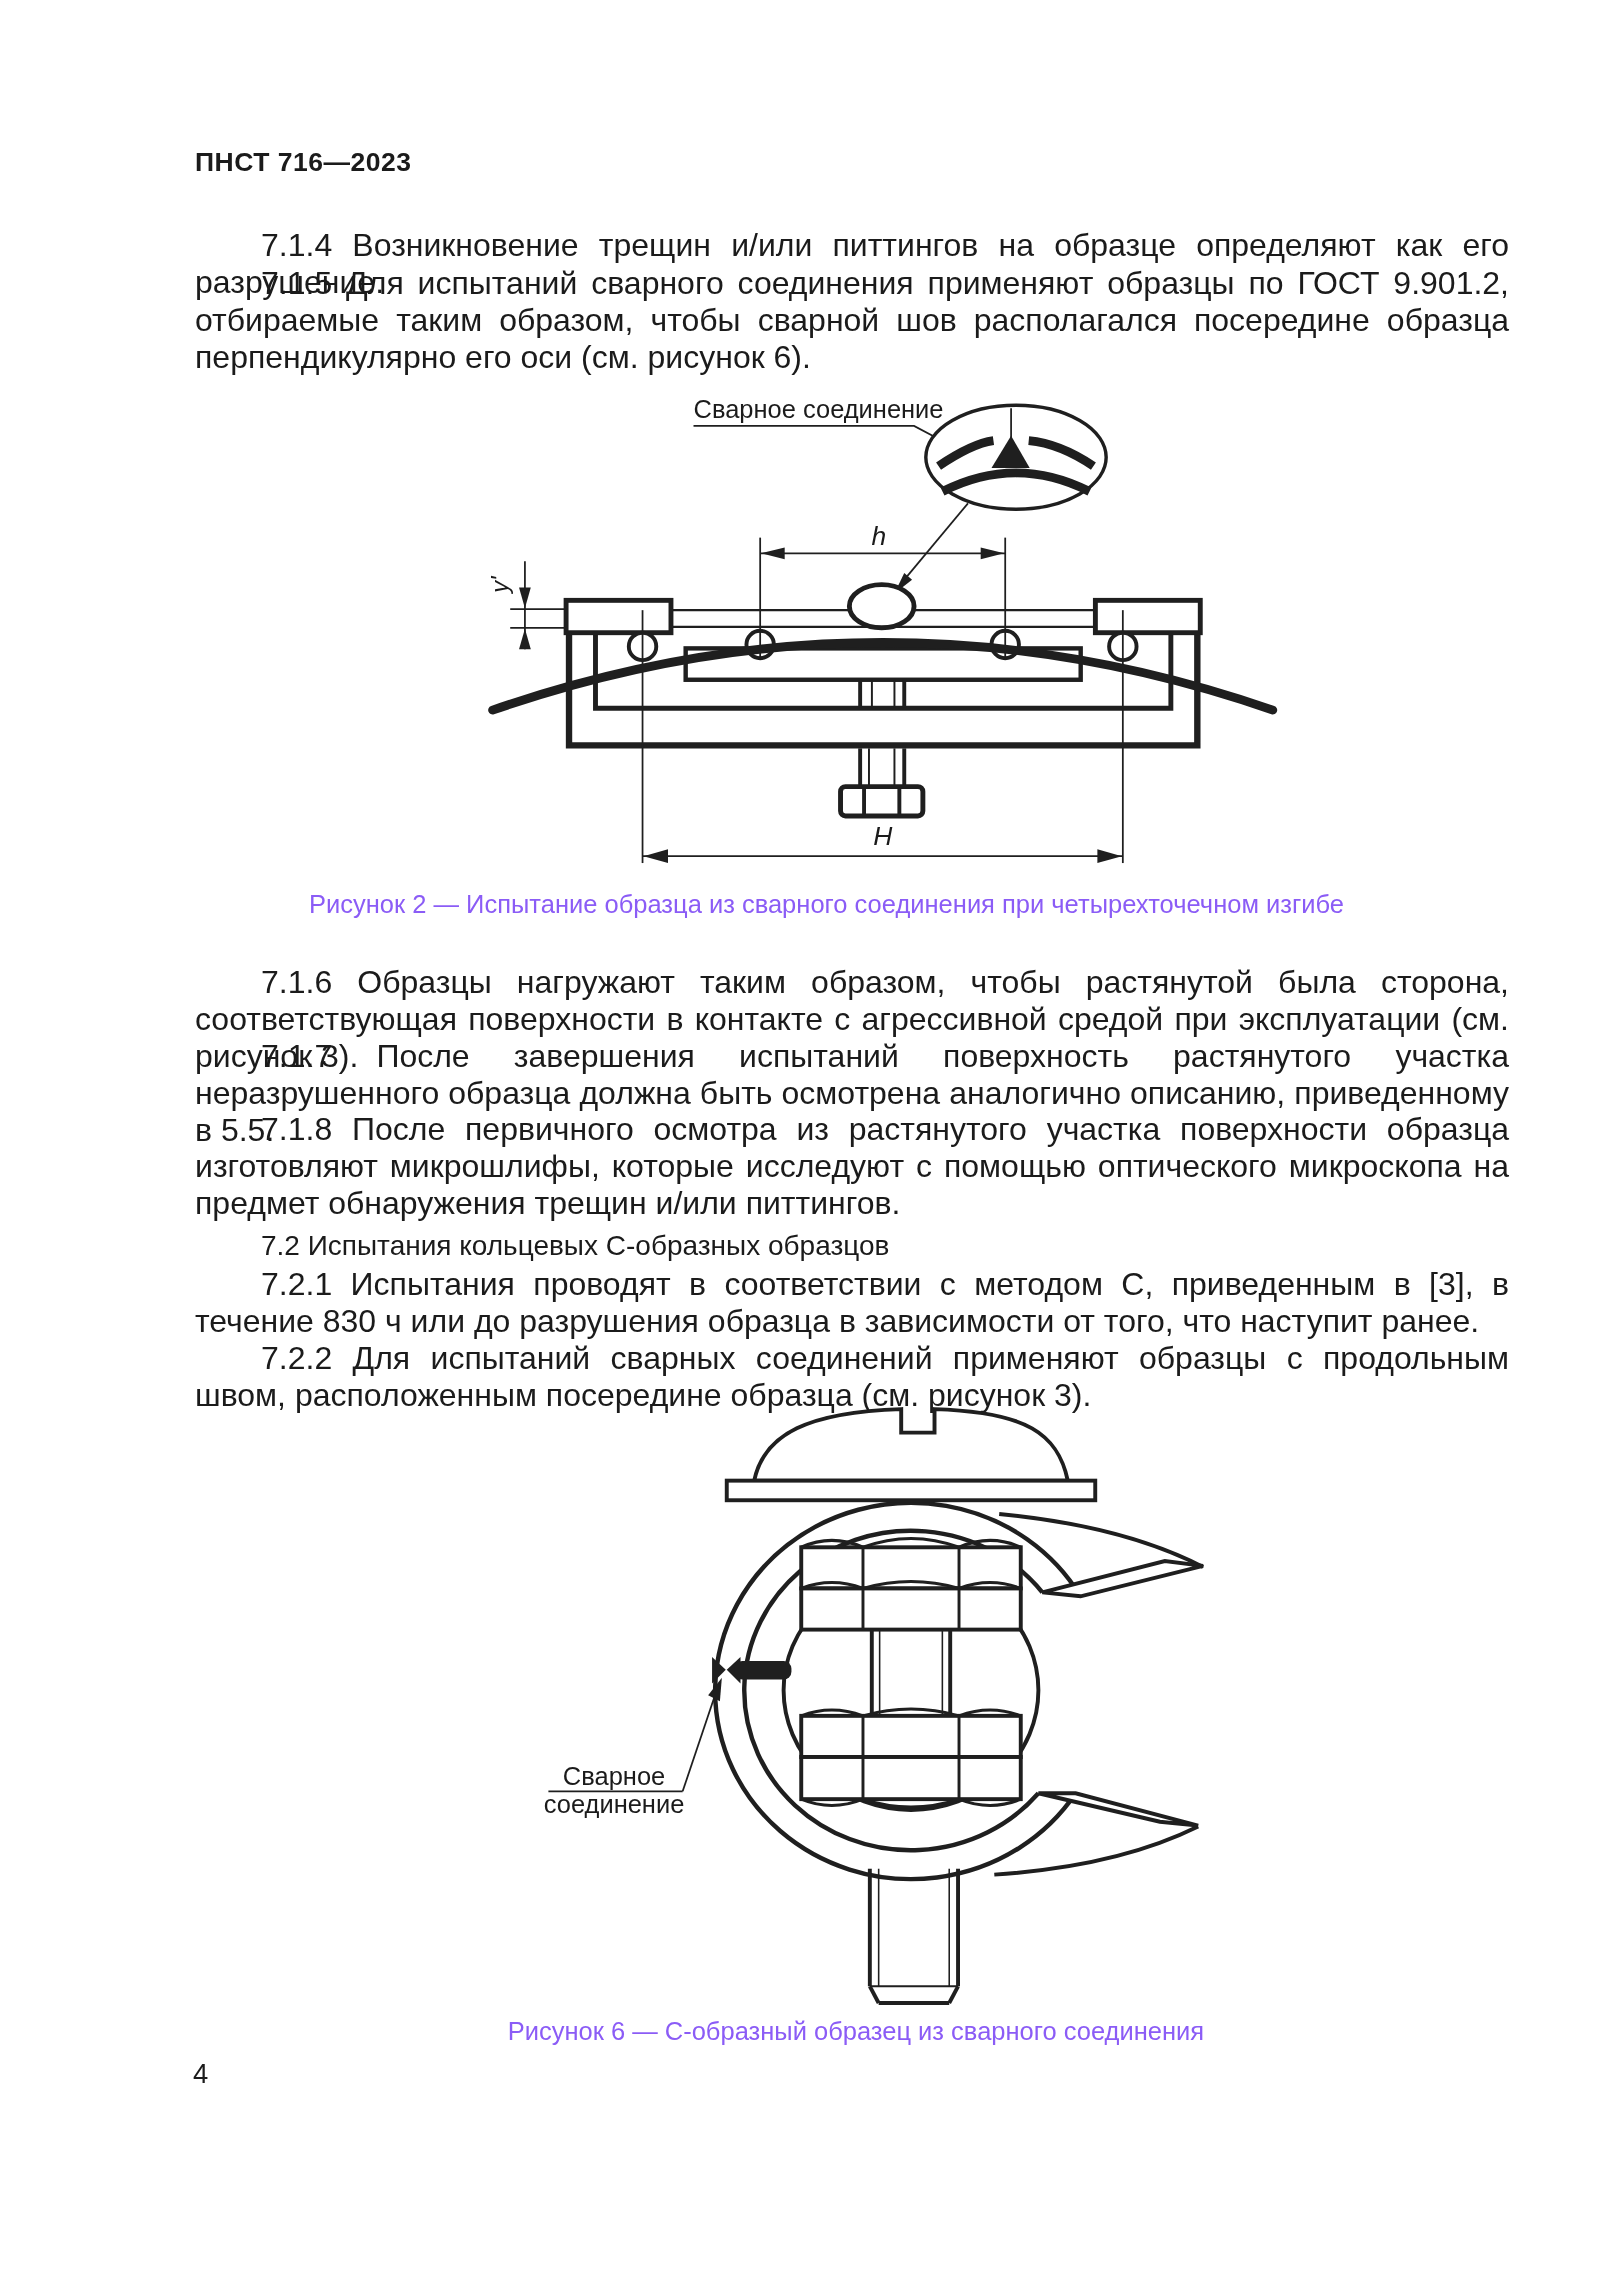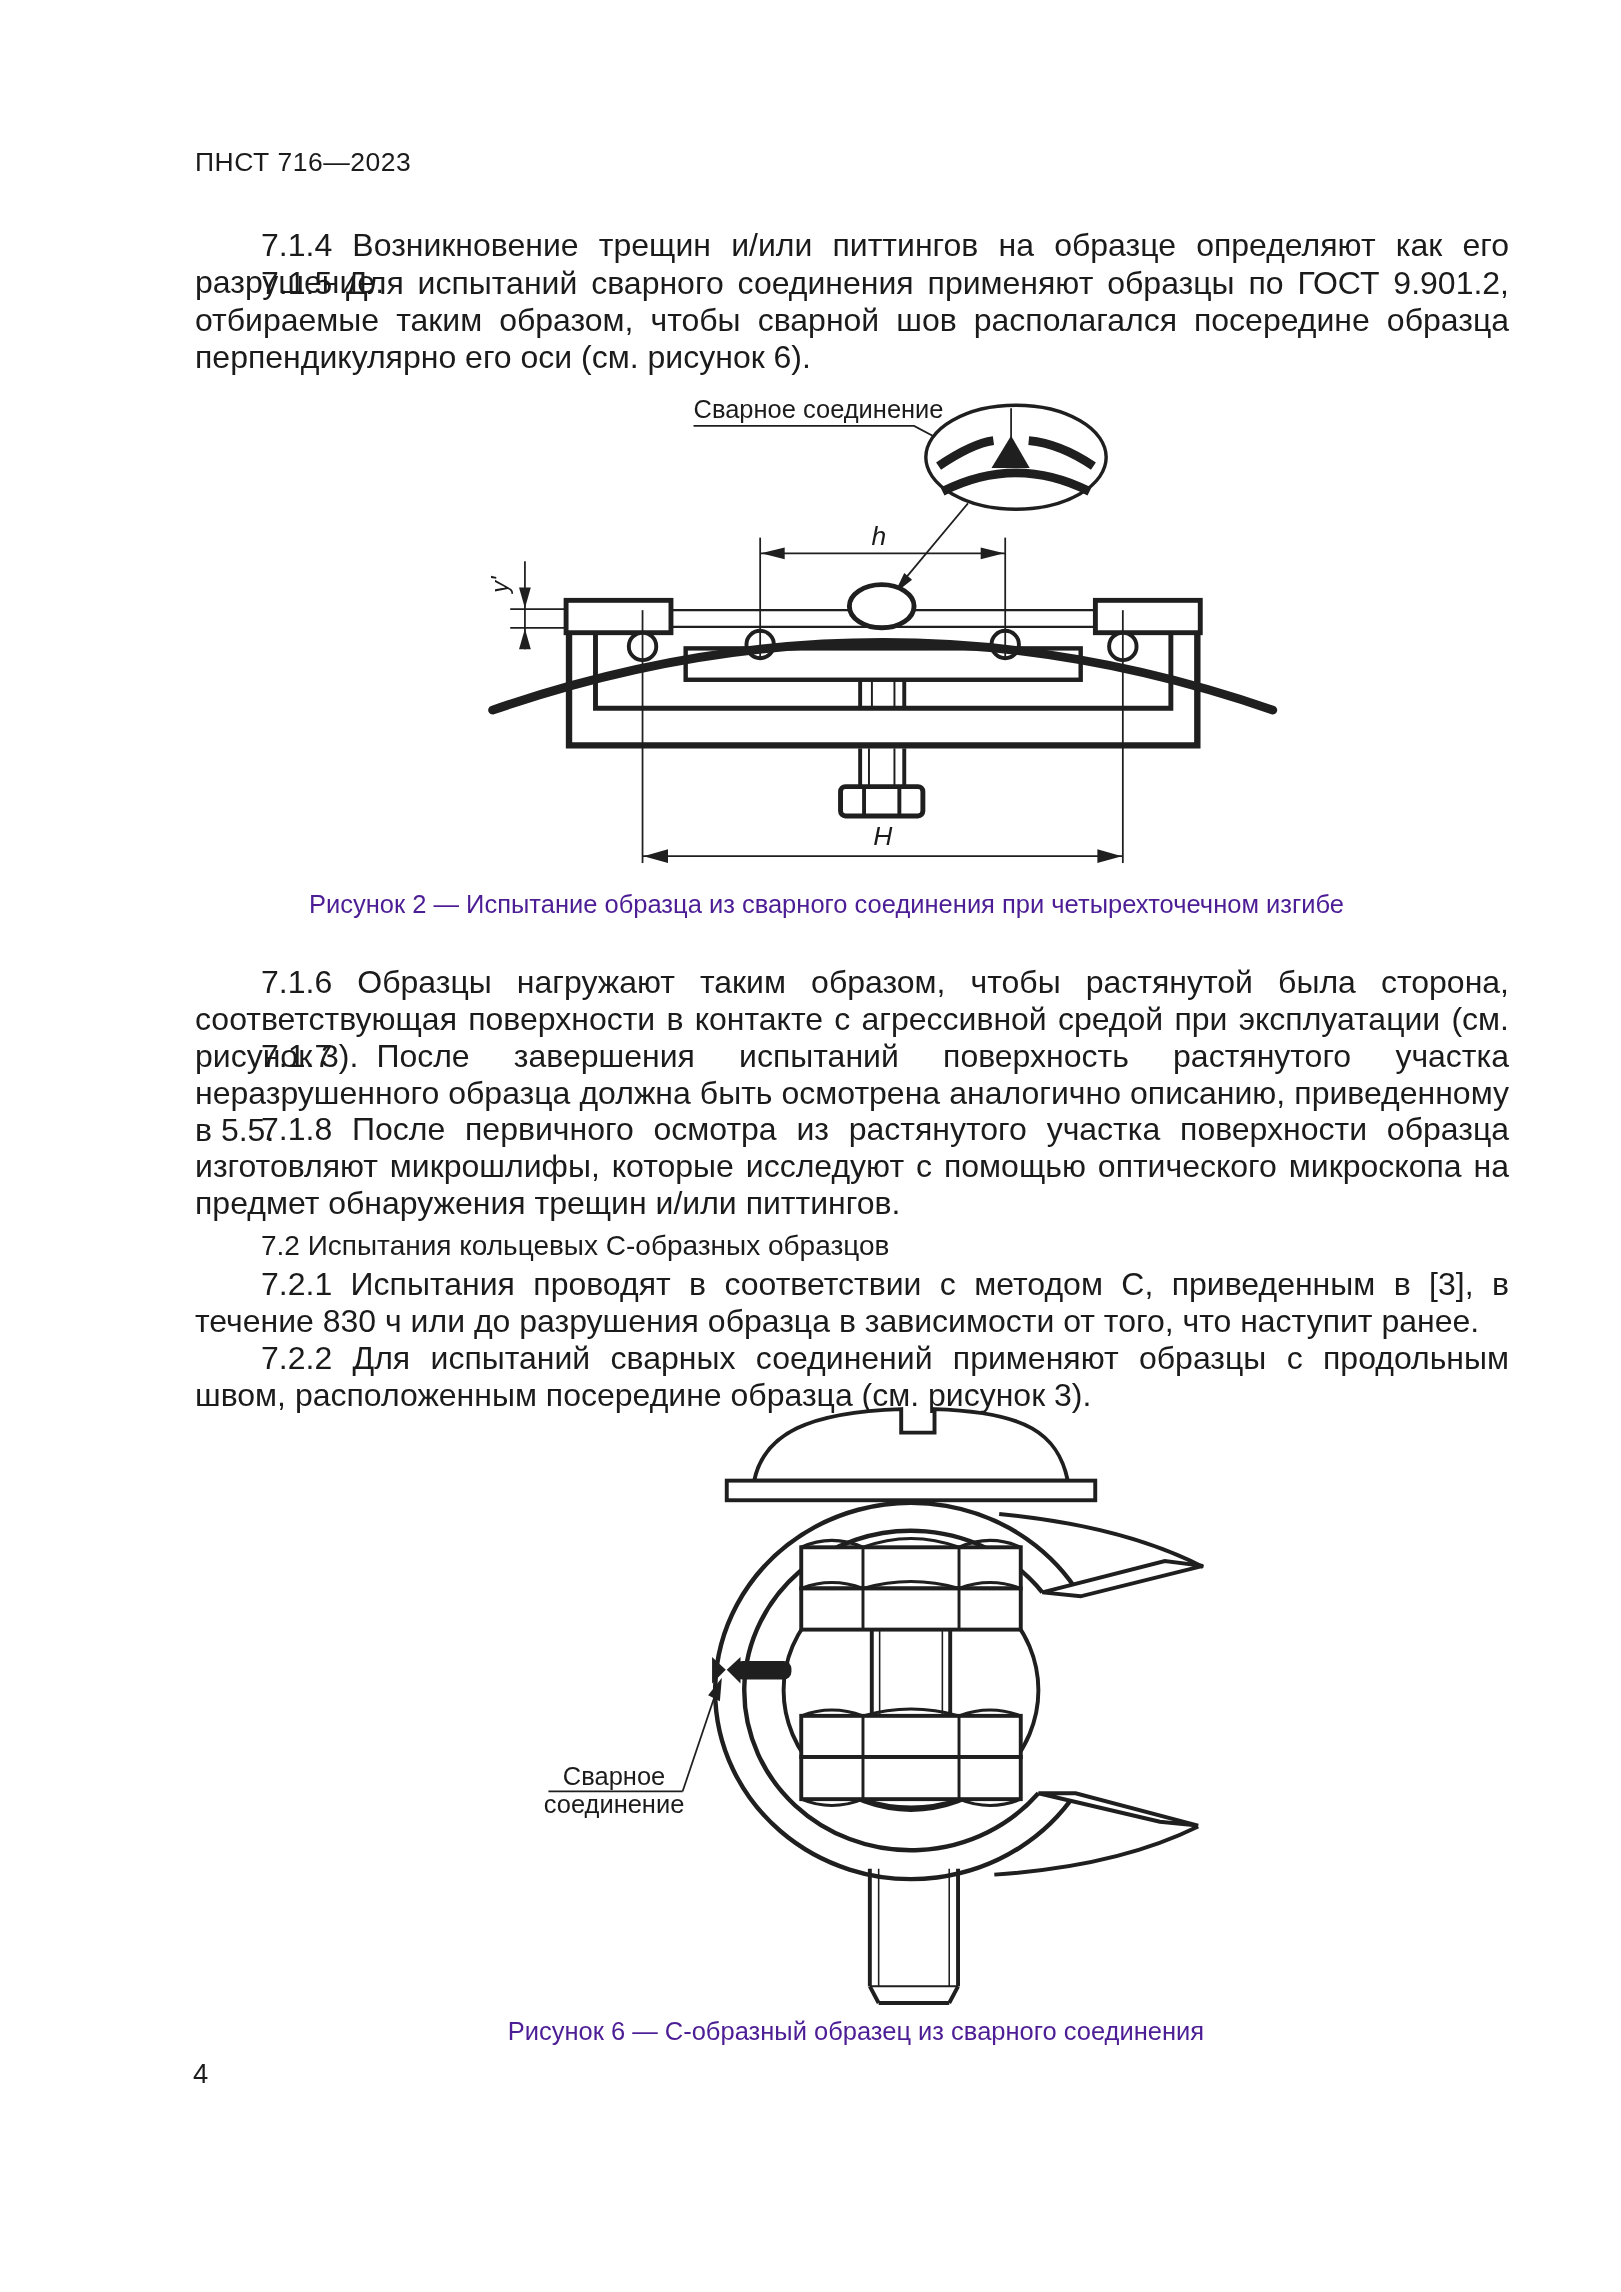--- a/index.html
+++ b/index.html
@@ -6,35 +6,35 @@
   html,body { background:#ffffff; }
   body {
     position:relative;
     width:1621px; height:2293px;
     font-family:"Liberation Sans", sans-serif;
     color:#1b1b1b;
     overflow:hidden;
   }
   .page-header {
     position:absolute; left:195px; top:147px;
-    font-size:26.5px; font-weight:normal; letter-spacing:0.5px;
+    font-size:26.5px; font-weight:bold; letter-spacing:0.5px;
   }
   .para {
     position:absolute; left:195px; width:1314px;
     font-size:32px; line-height:37px;
     text-align:justify; text-indent:66px;
   }
   .subhead {
     position:absolute; left:195px; width:1314px;
     font-size:28px; line-height:37px;
     font-weight:normal; text-indent:66px;
   }
   .fig-caption {
     position:absolute; left:195px; width:1314px;
-    font-size:25.5px; text-align:center; color:#4c1d95;
+    font-size:25.5px; text-align:center; color:#8b5cf6;
   }
   .cap2 { top:890px; transform:translateX(-25.5px); }
   .cap3 { top:2017px; transform:translateX(3.9px); }
   .page-number {
     position:absolute; left:193px; top:2058px;
     font-size:27.4px;
   }
   svg { position:absolute; }
   #fig2 { left:323px; top:368px; }
   #fig3 { left:470px; top:1402px; }

